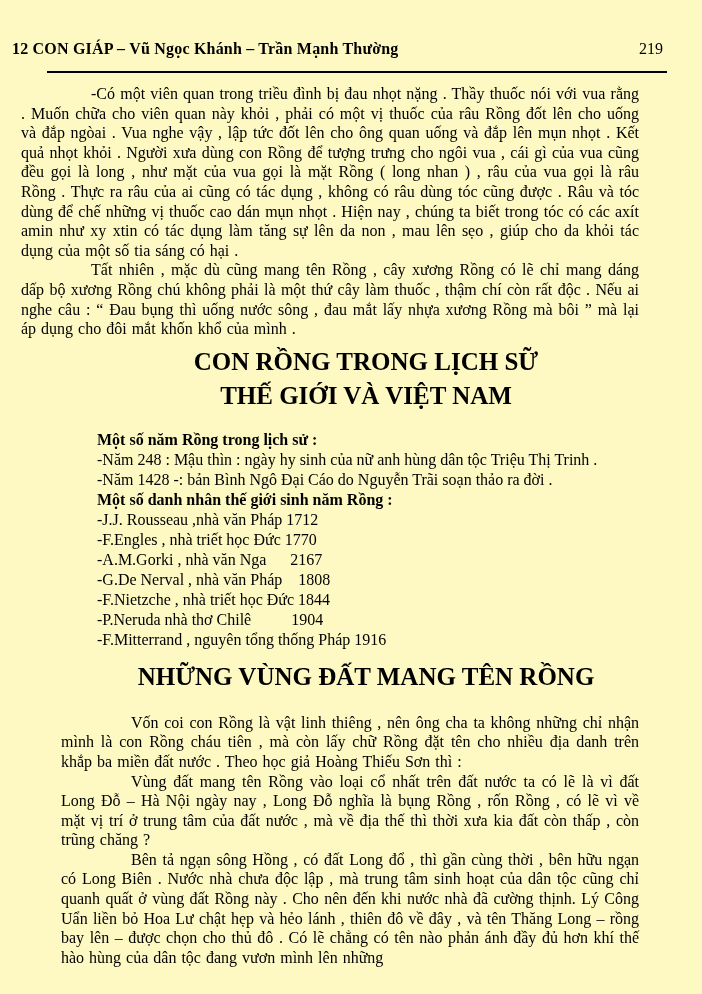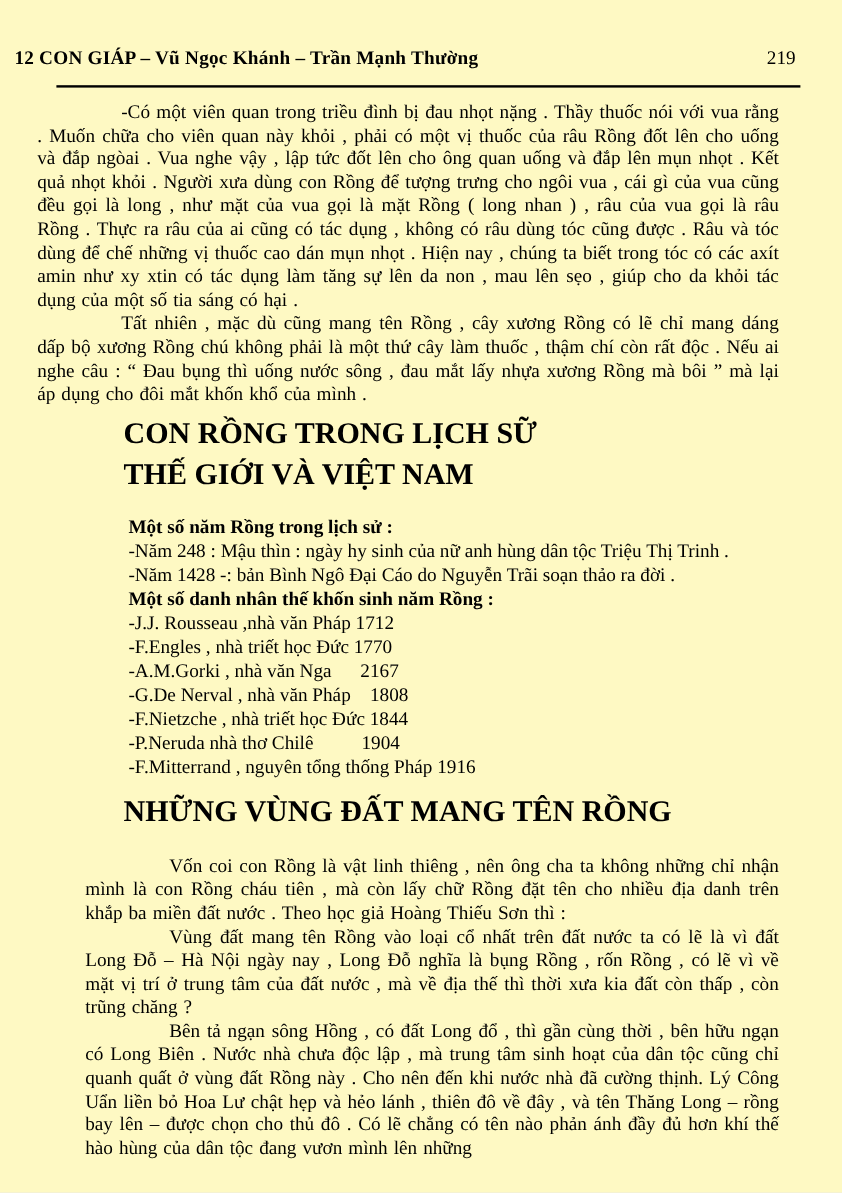--- a/index.html
+++ b/index.html
@@ -48,39 +48,39 @@
     left: 47px;
     top: 71px;
     width: 620px;
     height: 2px;
     background: #000;
   }
 
   
   .content {
     position: absolute;
-    left: 31px;
+    left: 21px;
     top: 84px;
     width: 618px;
     font-size: 16px;
     line-height: 19.6px;
     text-align: justify;
   }
   p.body-para {
     margin: 0;
     text-indent: 70px;
     word-spacing: 1px;
   }
 
   .big-heading {
     margin: 6px 0 0 72px;
     font-size: 25px;
     font-weight: bold;
     line-height: 34px;
-    text-align: left;
+    text-align: center;
     white-space: nowrap;
   }
   .big-heading.second { margin-top: 10px; }
 
   .fact-list {
     margin: 17px 0 0 76px;
     line-height: 20px;
     text-align: left;
   }
   .fact-list .list-title {
@@ -114,21 +114,21 @@
     <div class="big-heading">
       <div>CON RỒNG TRONG LỊCH SỮ</div>
       <div>THẾ GIỚI VÀ VIỆT NAM</div>
     </div>
 
     <div class="fact-list">
       <div class="list-title">Một số năm Rồng trong lịch sử :</div>
       <div class="list-item">-Năm 248 : Mậu thìn : ngày hy sinh của nữ anh hùng dân tộc Triệu Thị Trinh .</div>
       <div class="list-item">-Năm 1428 -: bản Bình Ngô Đại Cáo do Nguyễn Trãi soạn thảo ra đời .</div>
 
-      <div class="list-title">Một số danh nhân thế khốn sinh năm Rồng :</div>
+      <div class="list-title">Một số danh nhân thế giới sinh năm Rồng :</div>
       <div class="list-item">-J.J. Rousseau ,nhà văn Pháp 1712</div>
       <div class="list-item">-F.Engles , nhà triết học Đức 1770</div>
       <div class="list-item">-A.M.Gorki , nhà văn Nga      2167</div>
       <div class="list-item">-G.De Nerval , nhà văn Pháp    1808</div>
       <div class="list-item">-F.Nietzche , nhà triết học Đức 1844</div>
       <div class="list-item">-P.Neruda nhà thơ Chilê          1904</div>
       <div class="list-item">-F.Mitterrand , nguyên tổng thống Pháp 1916</div>
     </div>
 
     <div class="big-heading second">NHỮNG VÙNG ĐẤT MANG TÊN RỒNG</div>

